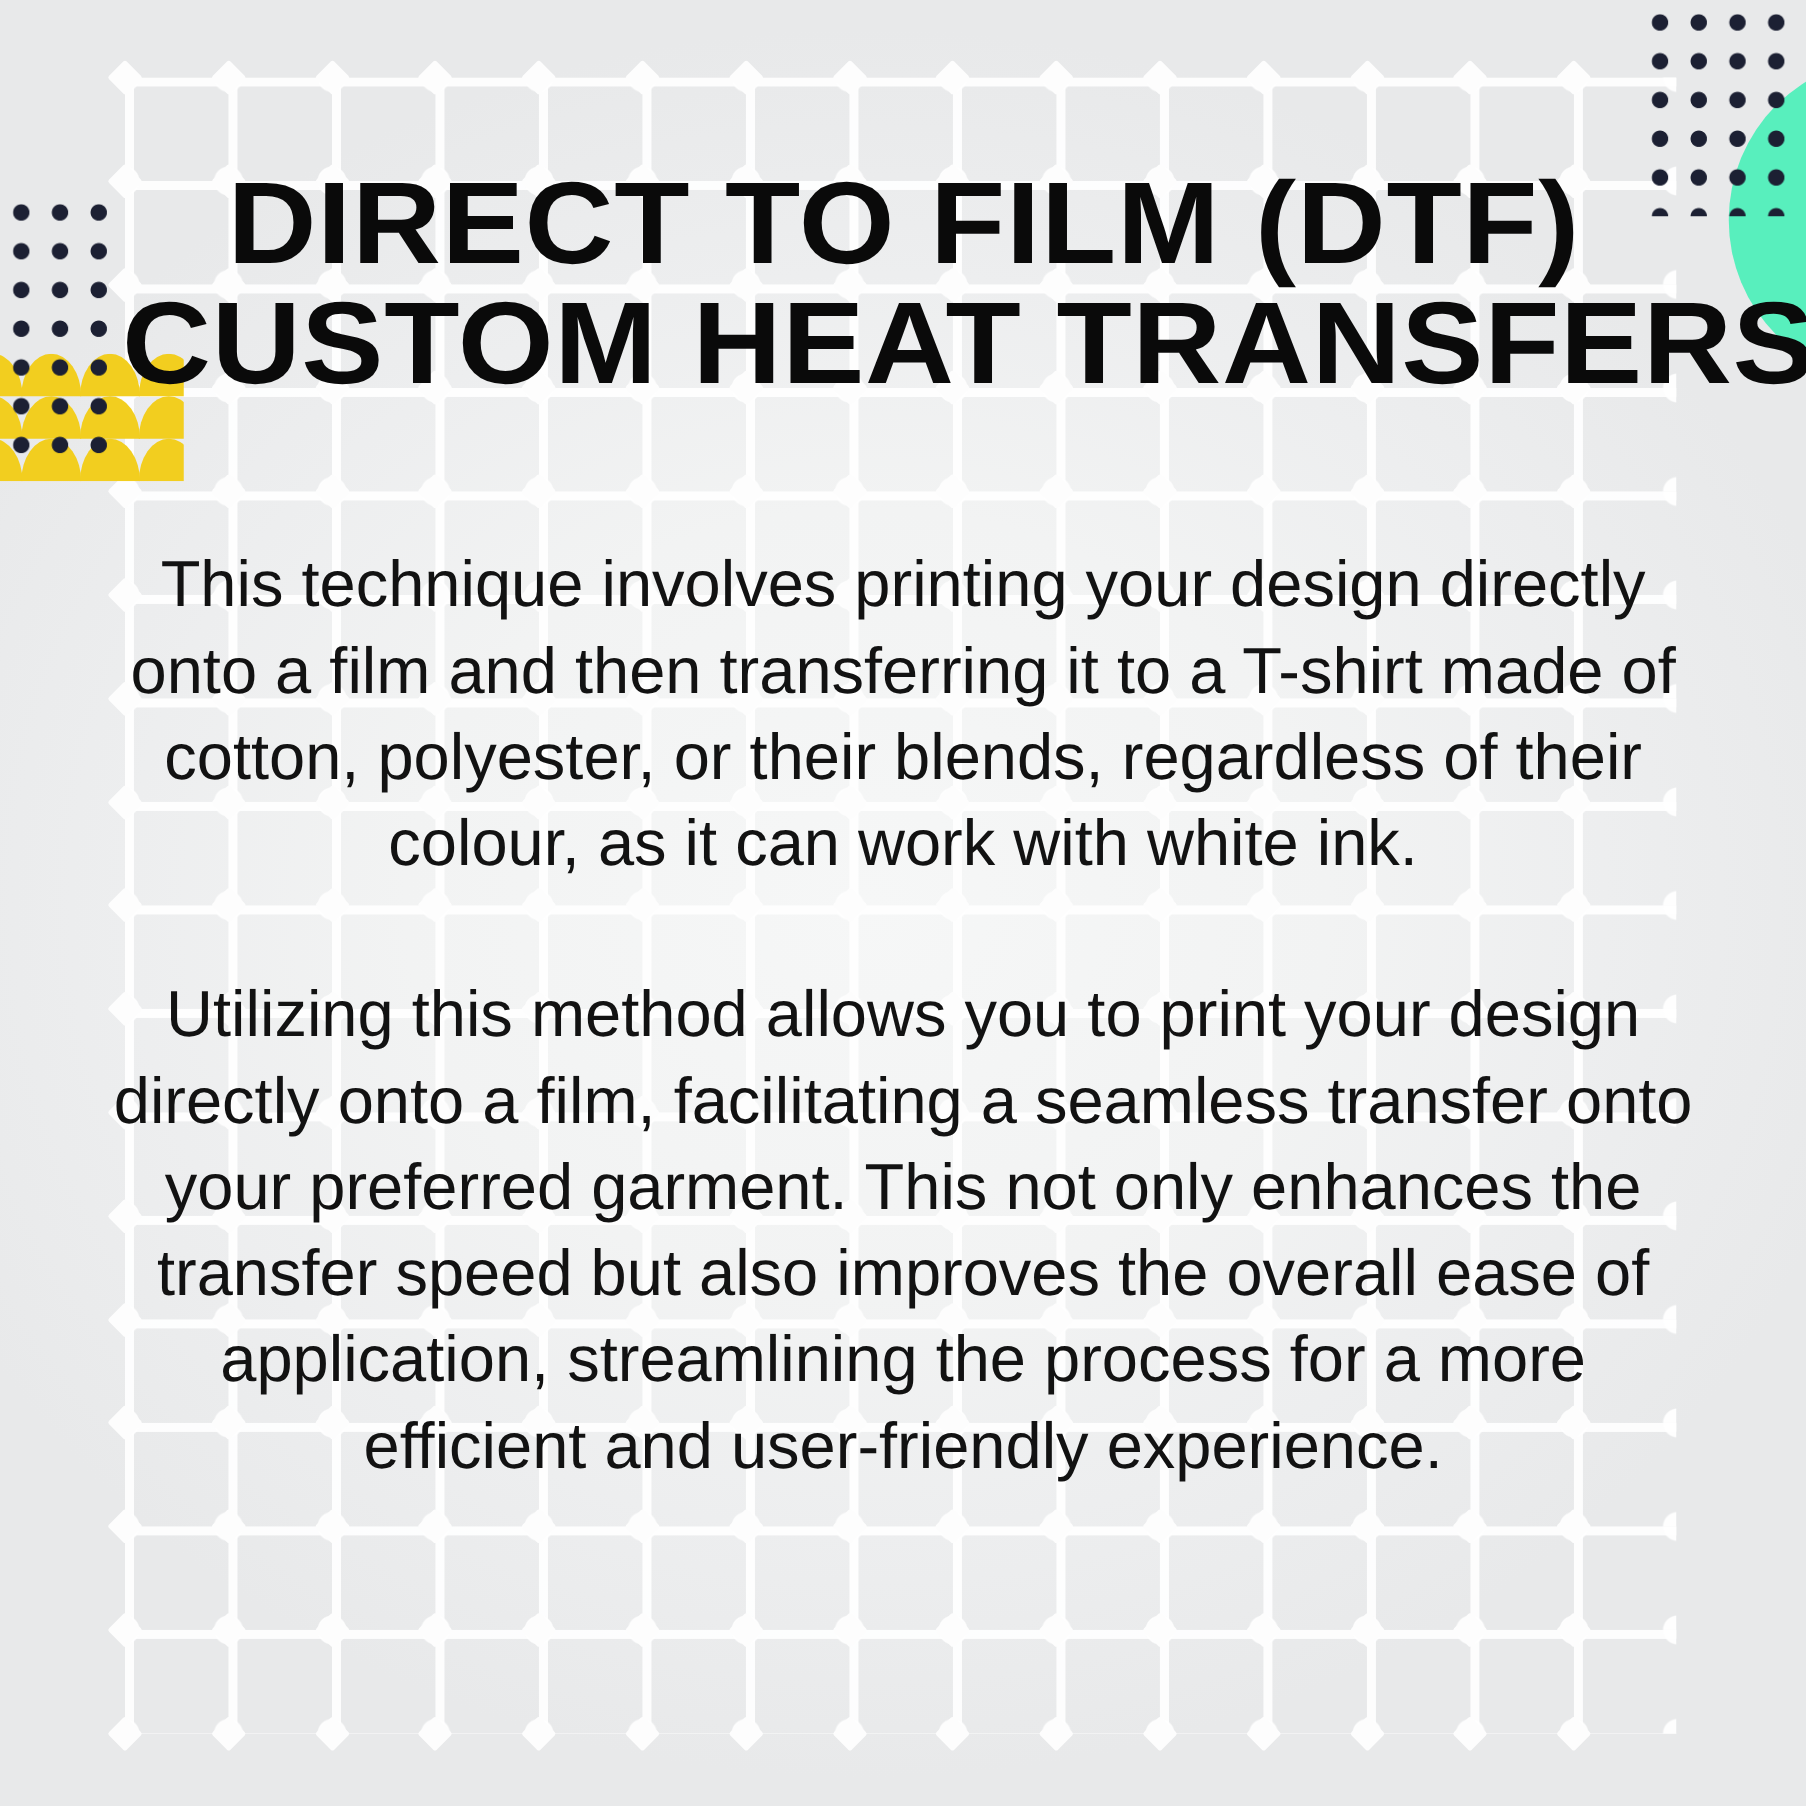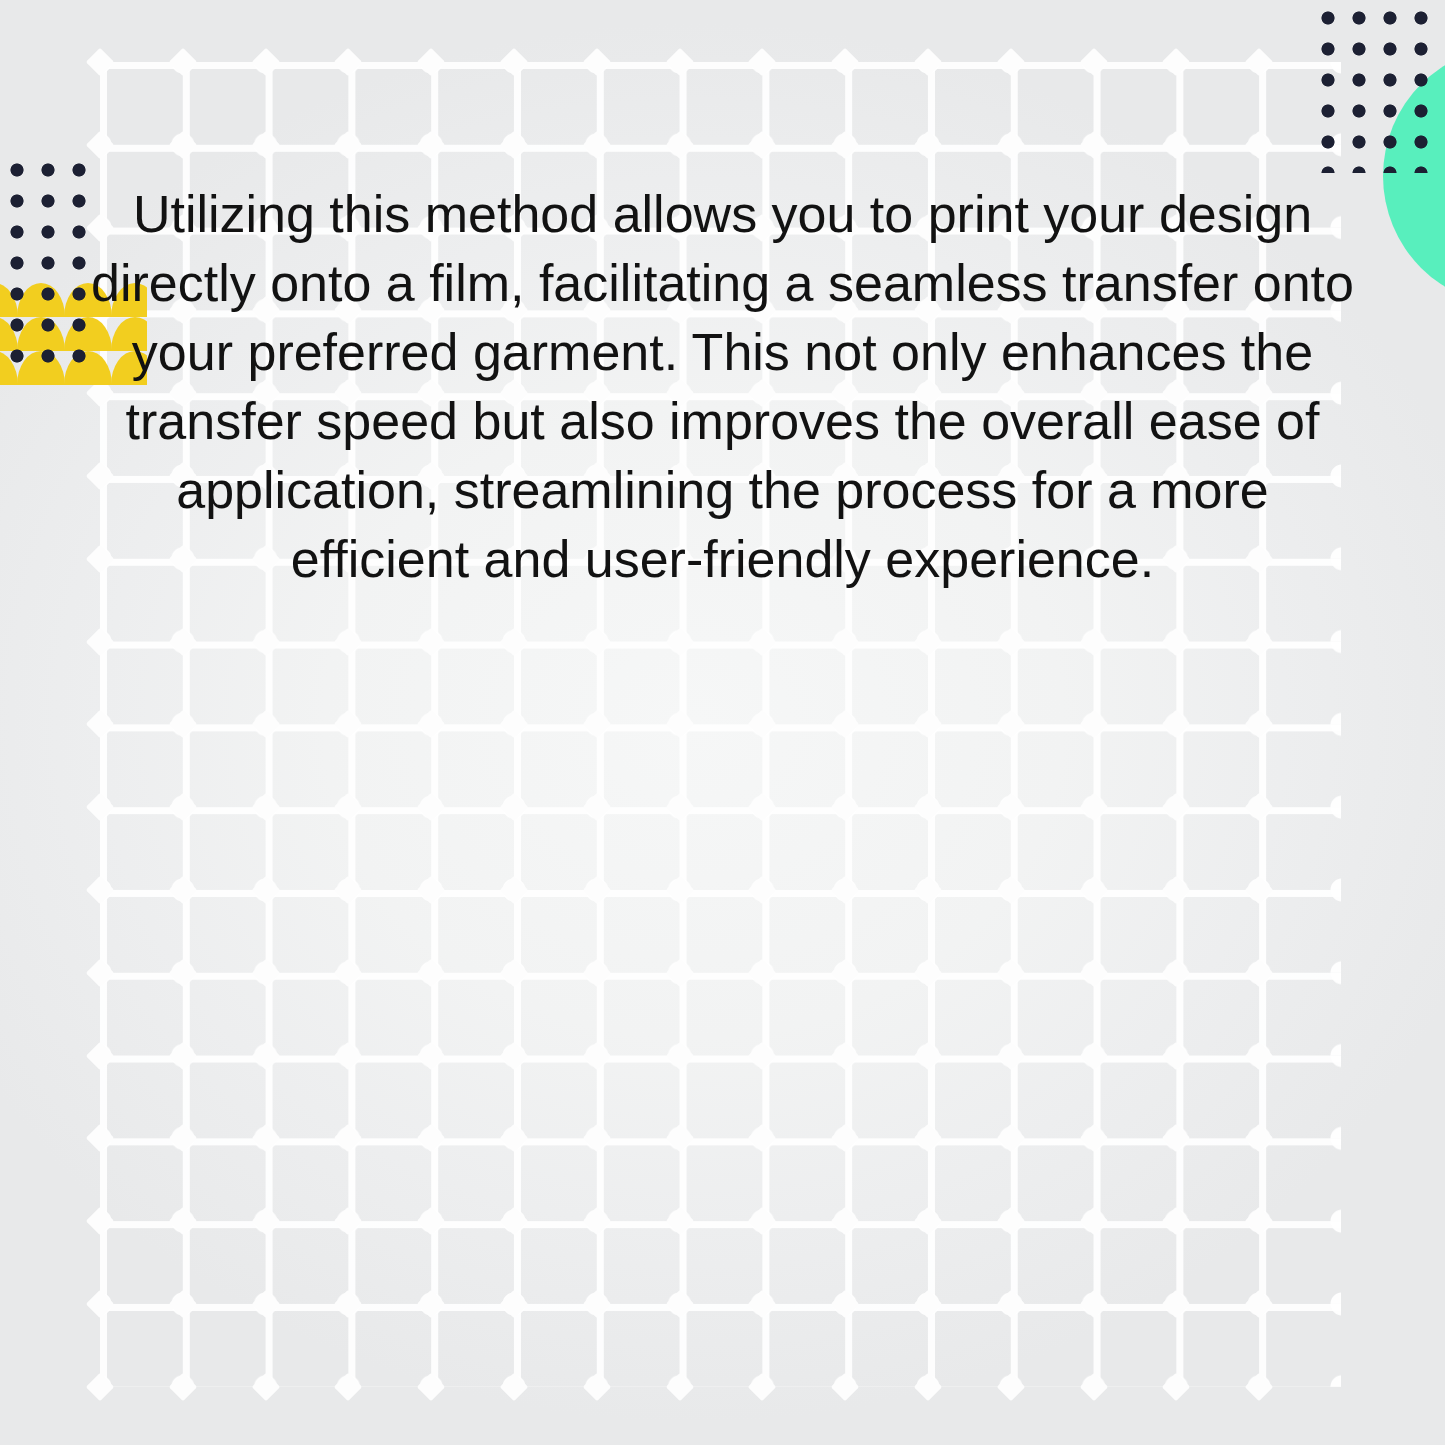--- a/index.html
+++ b/index.html
@@ -459,19 +459,24 @@
     <div class="dome-row">
         <div class="dome" style="left: 0px; background: rgb(242, 206, 31);"></div>
         <div class="dome" style="left: 47px; background: rgb(242, 206, 31);"></div>
         <div class="dome" style="left: 94px; background: rgb(242, 206, 31);"></div>
         <div class="dome" style="left: 141px; background: rgb(242, 206, 31);"></div>
       </div>
   </div>
 
   <div id="content">
 
+    <div id="title-block">
+      <span class="title-line">DIRECT TO FILM (DTF)</span>
+      <span class="title-line">CUSTOM HEAT TRANSFERS</span>
+    </div>
 
     <div id="body-block">
+      <p class="para-1">This technique involves printing your design directly onto a film and then transferring it to a T-shirt made of cotton, polyester, or their blends, regardless of their colour, as it can work with white ink.</p>
       <p class="para-2">Utilizing this method allows you to print your design directly onto a film, facilitating a seamless transfer onto your preferred garment. This not only enhances the transfer speed but also improves the overall ease of application, streamlining the process for a more efficient and user-friendly experience.</p>
     </div>
 
   </div>
 </div>
 
 </body></html>

